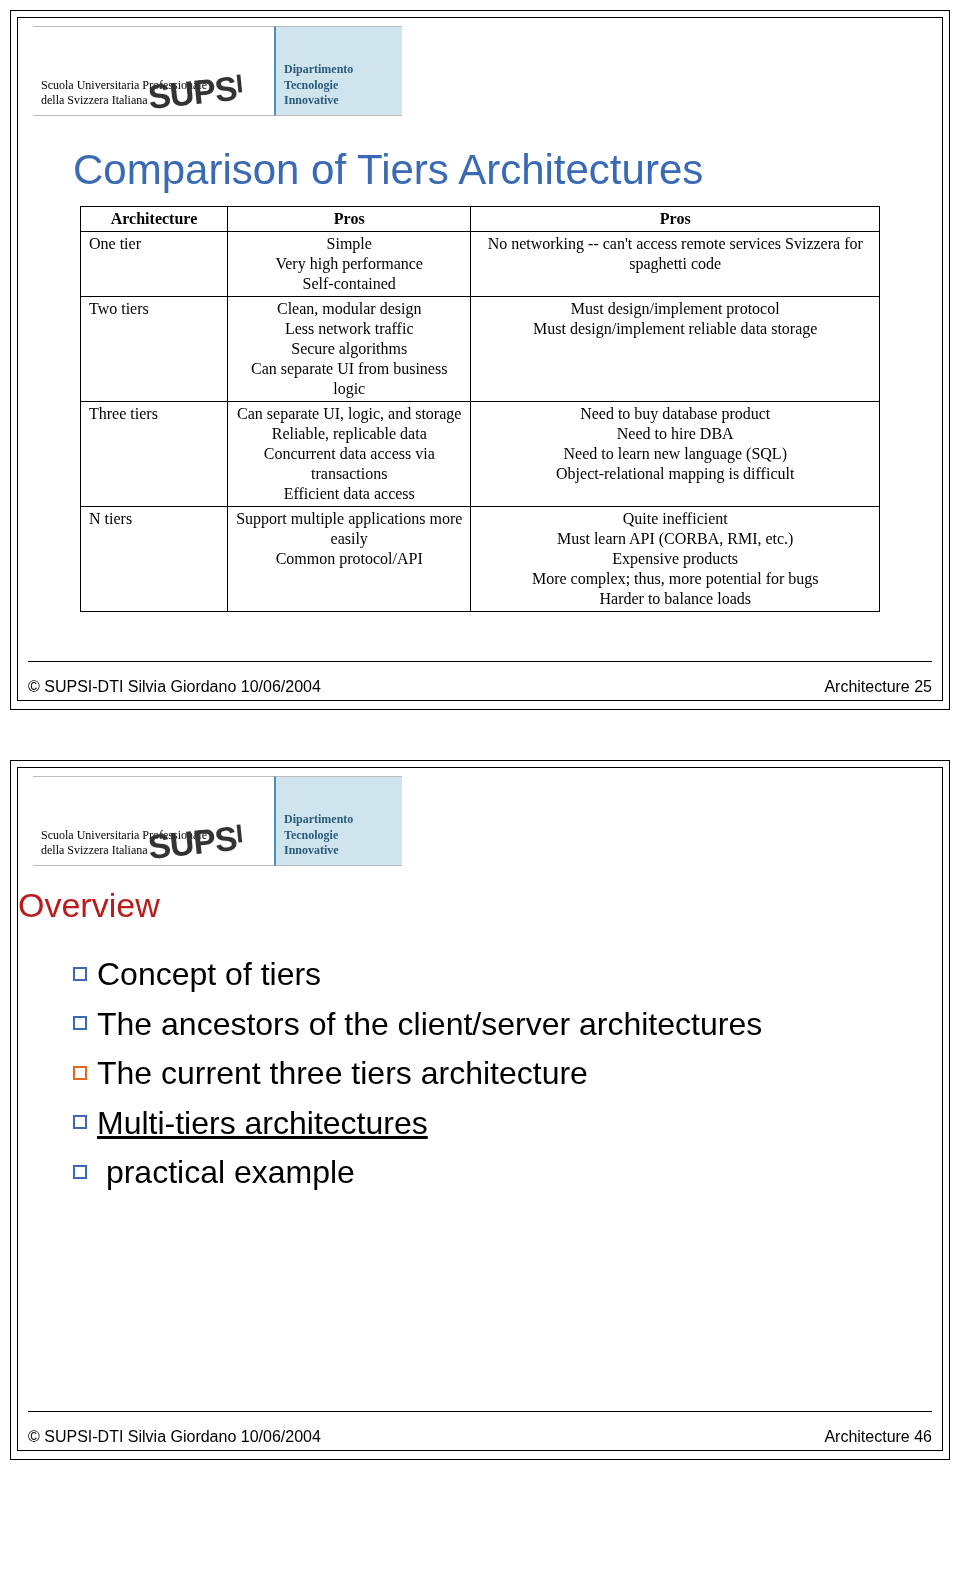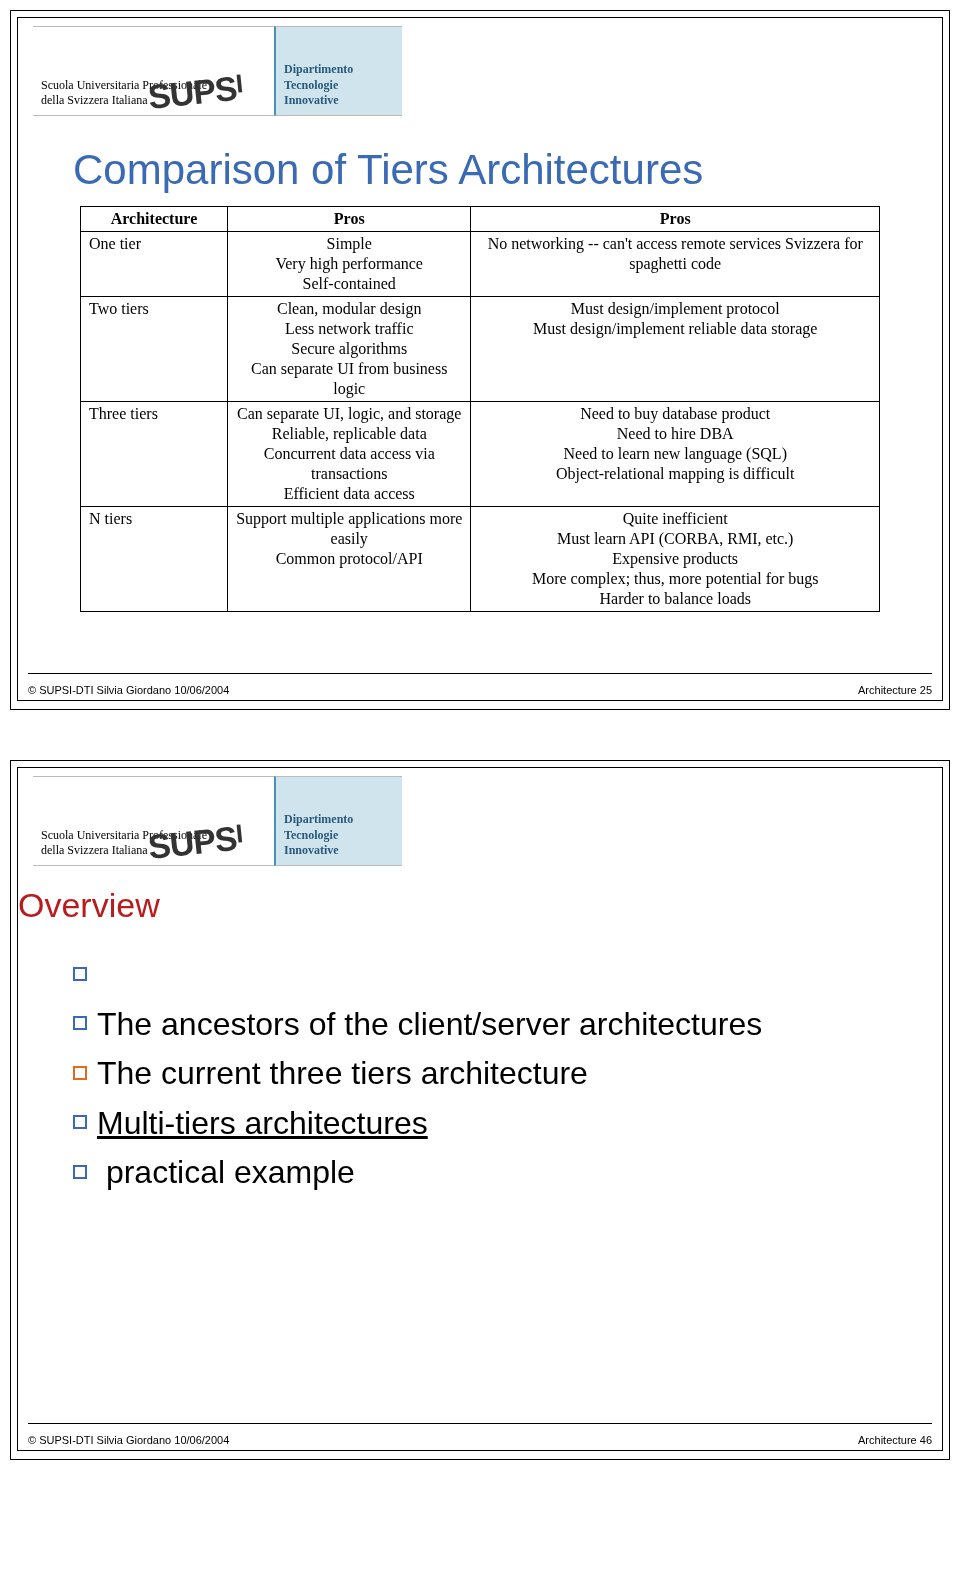--- a/index.html
+++ b/index.html
@@ -107,26 +107,26 @@
     text-align: left;
     white-space: nowrap;
     width: 130px;
   }
   .footer {
     position: absolute;
     bottom: 4px;
     left: 10px;
     right: 10px;
     font-family: "Comic Sans MS", cursive, sans-serif;
-    font-size: 11px;
+    font-size: 16px;
     color: #000;
     display: flex;
     justify-content: space-between;
     border-top: 1px solid #000;
-    padding-top: 10px;
+    padding-top: 16px;
     gap: 44px;
   }
   .overview-list {
     list-style: none;
     padding: 0 0 0 55px;
     margin: 0;
     font-family: "Comic Sans MS", cursive, sans-serif;
     font-size: 32px;
     color: #000;
     line-height: 1.55;
@@ -222,21 +222,21 @@
         <span>Dipartimento</span>
         <span>Tecnologie</span>
         <span>Innovative</span>
       </div>
     </div>
     <div class="logo-sups">SUPS<span class="i">I</span></div>
 
     <div class="slide-title-center">Overview</div>
 
     <ul class="overview-list">
-      <li><span class="bullet blue"></span></li>
+      <li><span class="bullet blue"></span><span>Concept of tiers</span></li>
       <li><span class="bullet blue"></span><span>The ancestors of the client/server architectures</span></li>
       <li><span class="bullet orange"></span><span>The current three tiers architecture</span></li>
       <li><span class="bullet blue"></span><span class="underlined">Multi-tiers architectures</span></li>
       <li><span class="bullet blue"></span><span> practical example</span></li>
     </ul>
 
     <div class="footer">
       <span>© SUPSI-DTI    Silvia Giordano    10/06/2004</span>
       <span>Architecture  46</span>
     </div>

